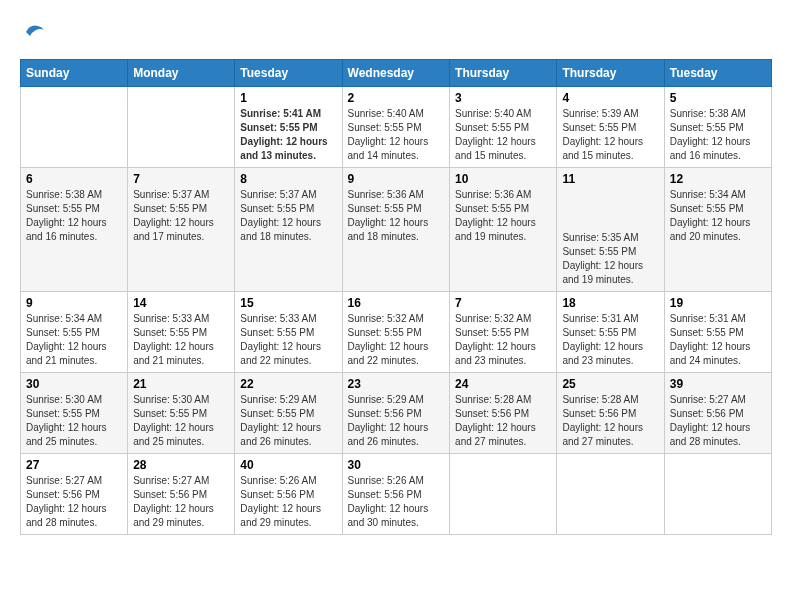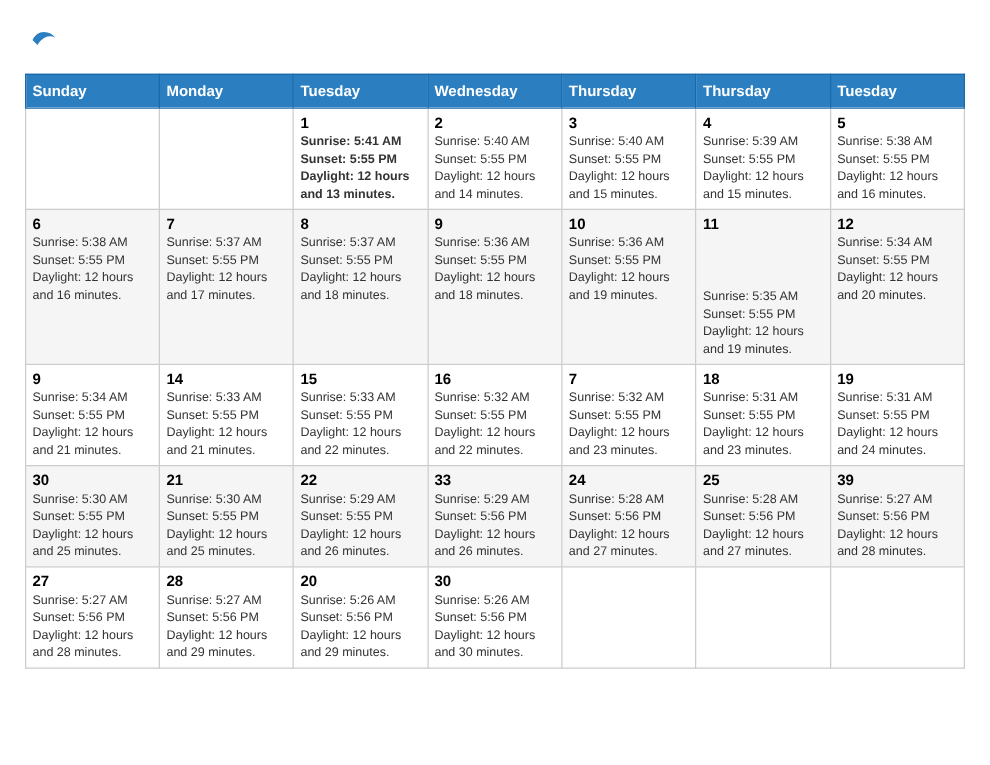--- a/index.html
+++ b/index.html
@@ -282,21 +282,21 @@
 and 25 minutes.</div>
         </td>
         <td>
           <div class="day-number">22</div>
           <div class="day-info" style="white-space: pre-line;">Sunrise: 5:29 AM
 Sunset: 5:55 PM
 Daylight: 12 hours
 and 26 minutes.</div>
         </td>
         <td>
-          <div class="day-number">33</div>
+          <div class="day-number">23</div>
           <div class="day-info" style="white-space: pre-line;">Sunrise: 5:29 AM
 Sunset: 5:56 PM
 Daylight: 12 hours
 and 26 minutes.</div>
         </td>
         <td>
           <div class="day-number">24</div>
           <div class="day-info" style="white-space: pre-line;">Sunrise: 5:28 AM
 Sunset: 5:56 PM
 Daylight: 12 hours
@@ -326,21 +326,21 @@
 and 28 minutes.</div>
         </td>
         <td>
           <div class="day-number">28</div>
           <div class="day-info" style="white-space: pre-line;">Sunrise: 5:27 AM
 Sunset: 5:56 PM
 Daylight: 12 hours
 and 29 minutes.</div>
         </td>
         <td>
-          <div class="day-number">20</div>
+          <div class="day-number">40</div>
           <div class="day-info" style="white-space: pre-line;">Sunrise: 5:26 AM
 Sunset: 5:56 PM
 Daylight: 12 hours
 and 29 minutes.</div>
         </td>
         <td>
           <div class="day-number">30</div>
           <div class="day-info" style="white-space: pre-line;">Sunrise: 5:26 AM
 Sunset: 5:56 PM
 Daylight: 12 hours

